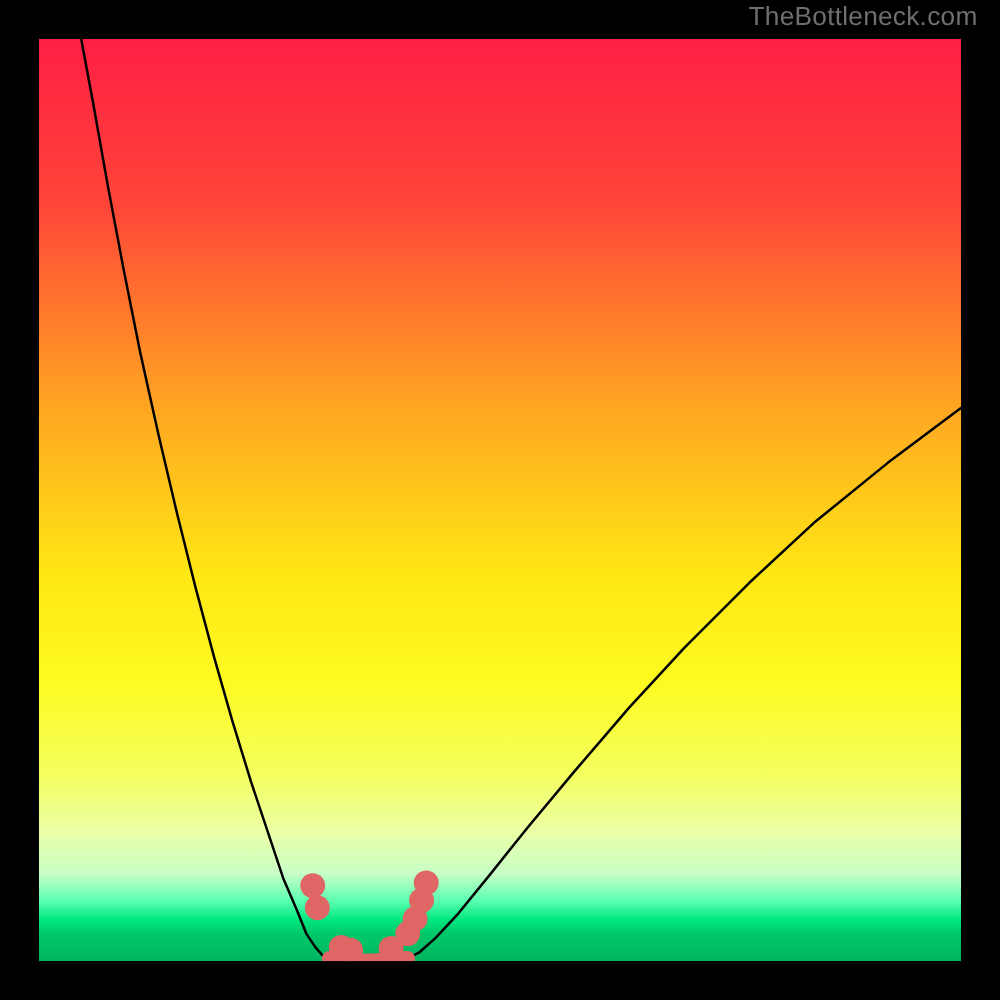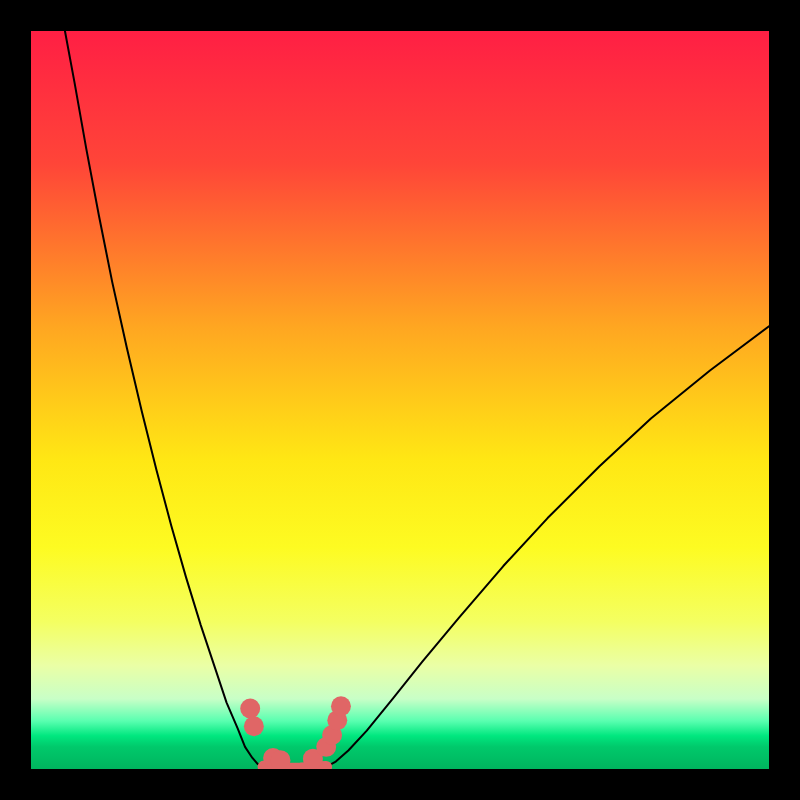--- a/index.html
+++ b/index.html
@@ -40,20 +40,21 @@
   .plot svg {
     display: block;
     width: 738px;
     height: 738px;
   }
 </style>
 </head>
 <body>
 
 <div class="frame">
+  <div class="watermark">TheBottleneck.com</div>
 
   <div class="plot">
     <svg viewBox="0 0 100 100" preserveAspectRatio="none">
       <defs>
         <linearGradient id="bg-grad" x1="0" y1="0" x2="0" y2="1">
             <stop offset="0%" stop-color="#ff1f44"></stop>
             <stop offset="18%" stop-color="#ff4538"></stop>
             <stop offset="40%" stop-color="#ffa621"></stop>
             <stop offset="57.99999999999999%" stop-color="#ffe714"></stop>
             <stop offset="70%" stop-color="#fdfb22"></stop>

